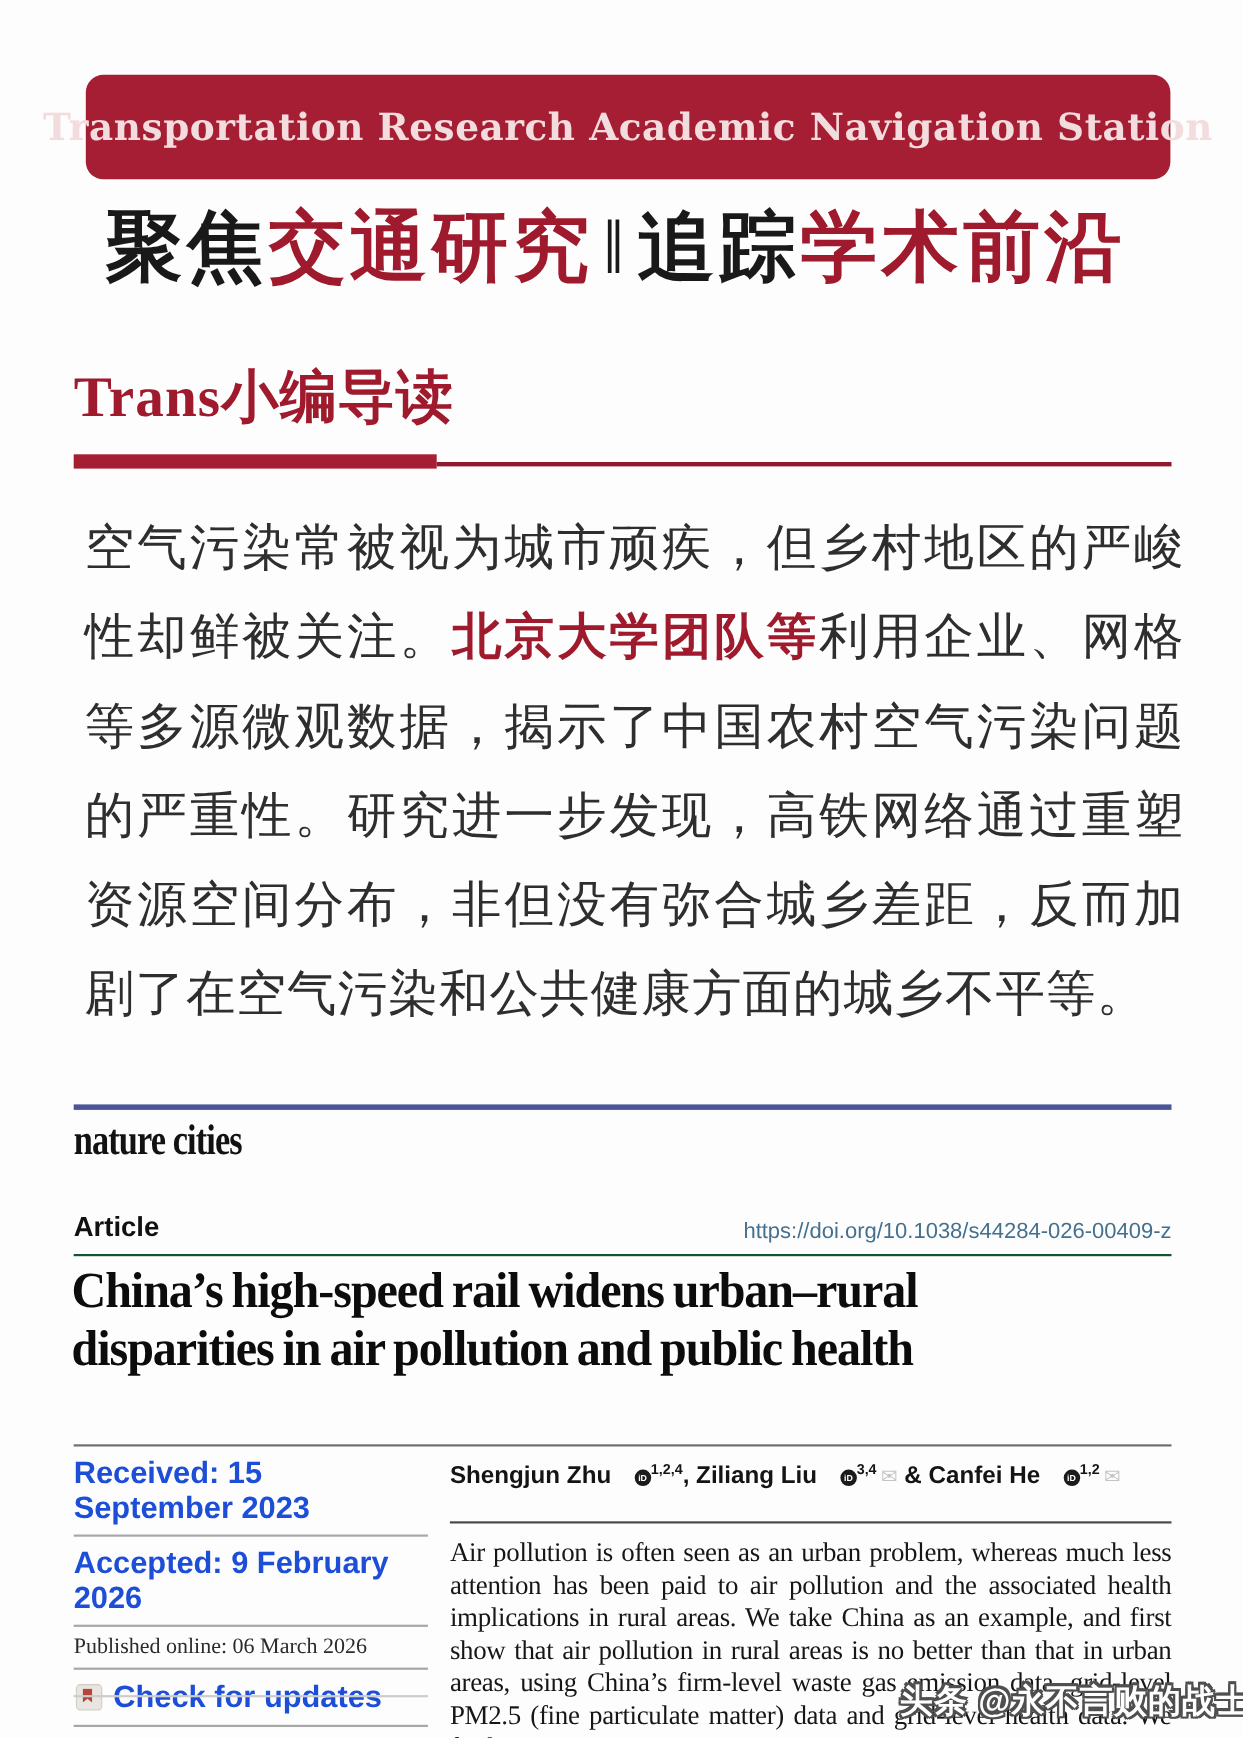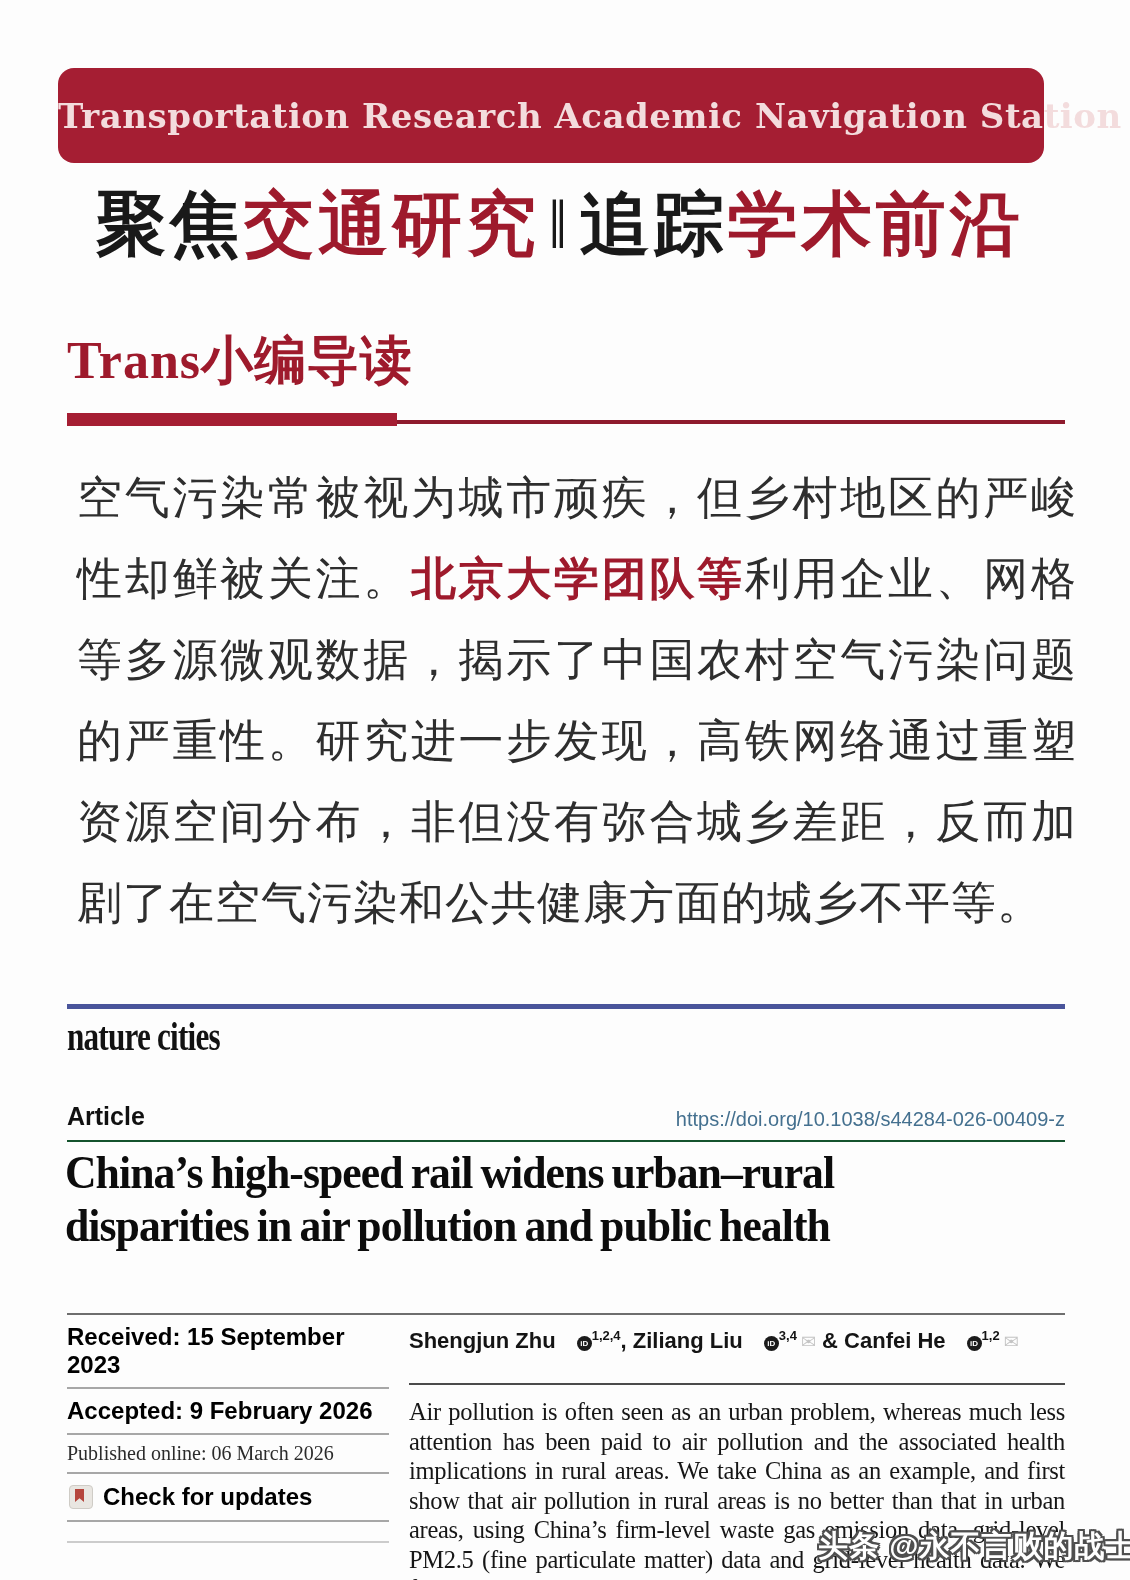--- a/index.html
+++ b/index.html
@@ -8,23 +8,23 @@
     position:relative;
     background:#fdfdfd;
     font-family:"Liberation Sans", sans-serif;
     color:#1a1a1a;
     overflow:hidden;
   }
   .abs { position:absolute; }
 
   
   .banner {
-    top:68px; left:58px; width:986px; height:95px;
+    top:68px; left:78px; width:986px; height:95px;
     background:#a51e33; border-radius:16px;
-    display:flex; align-items:center; justify-content:flex-start;
+    display:flex; align-items:center; justify-content:center;
   }
   .banner-text {
     font-family:"DejaVu Serif","Liberation Serif",serif;
     font-size:34px; font-weight:600; color:#f3dcdd; letter-spacing:.5px;
     white-space:nowrap;
   }
 
   
   .headline {
     top:178px; left:96px; width:990px;
@@ -83,21 +83,21 @@
     font-size:46px; font-weight:700; color:#0c0c0c;
     line-height:53px; letter-spacing:-1px; word-spacing:-2px;
     white-space:nowrap; transform:scaleX(.95); transform-origin:left center;
   }
 
   
   .meta { top:1313px; left:67px; width:998px; display:flex; border-top:2px solid #6e6e6e; }
   .meta-left { width:322px; }
   .mrow {
     border-bottom:2px solid #a7a7a7;
-    font-size:24px; font-weight:700; color:#000000;
+    font-size:28px; font-weight:700; color:#1d4ed8;
     padding:8px 2px 8px 0;
   }
   .mrow.serif {
     font-family:"Liberation Serif","DejaVu Serif",serif;
     font-weight:400; font-size:20px; color:#2b2b2b; padding:7px 2px 7px 0;
   }
   .mrow.check { display:flex; align-items:center; gap:10px; padding:9px 2px; cursor:pointer; }
   .crossmark {
     width:24px; height:24px; background:#e9e6e1; border:1px solid #cfccc6;
     border-radius:4px; position:relative; flex:0 0 auto;

